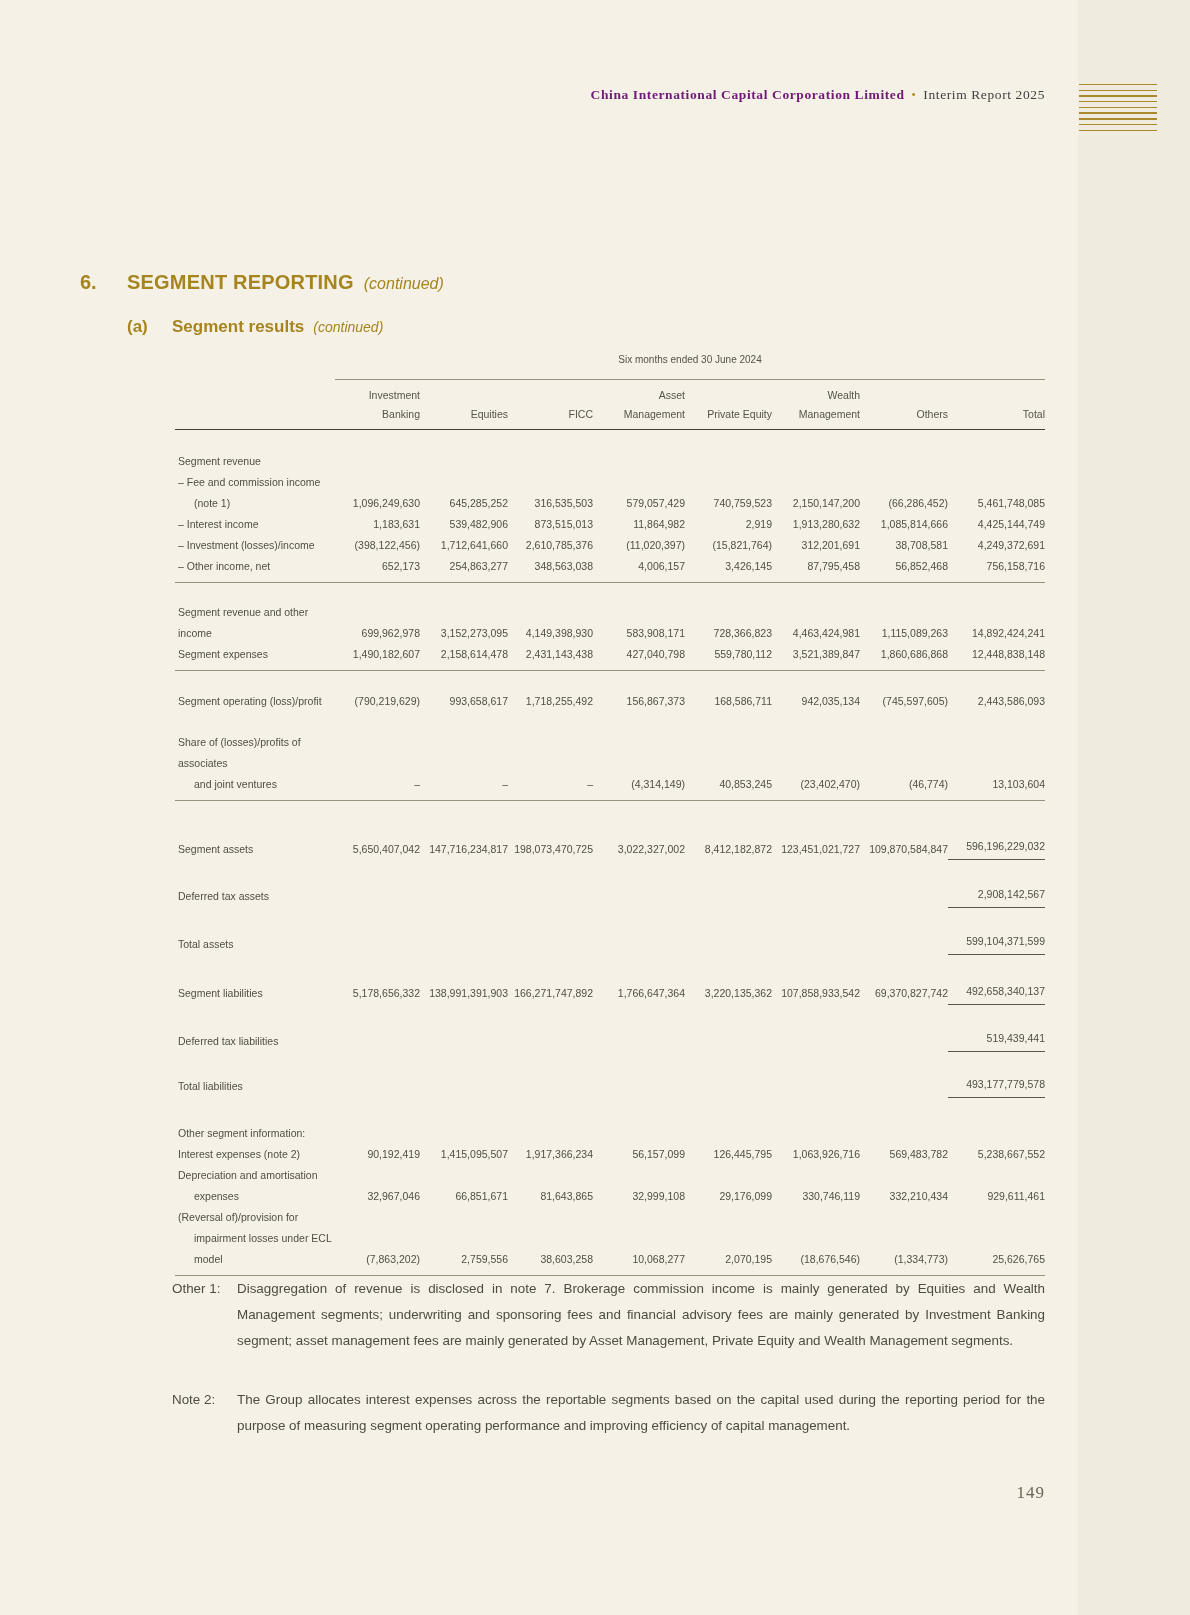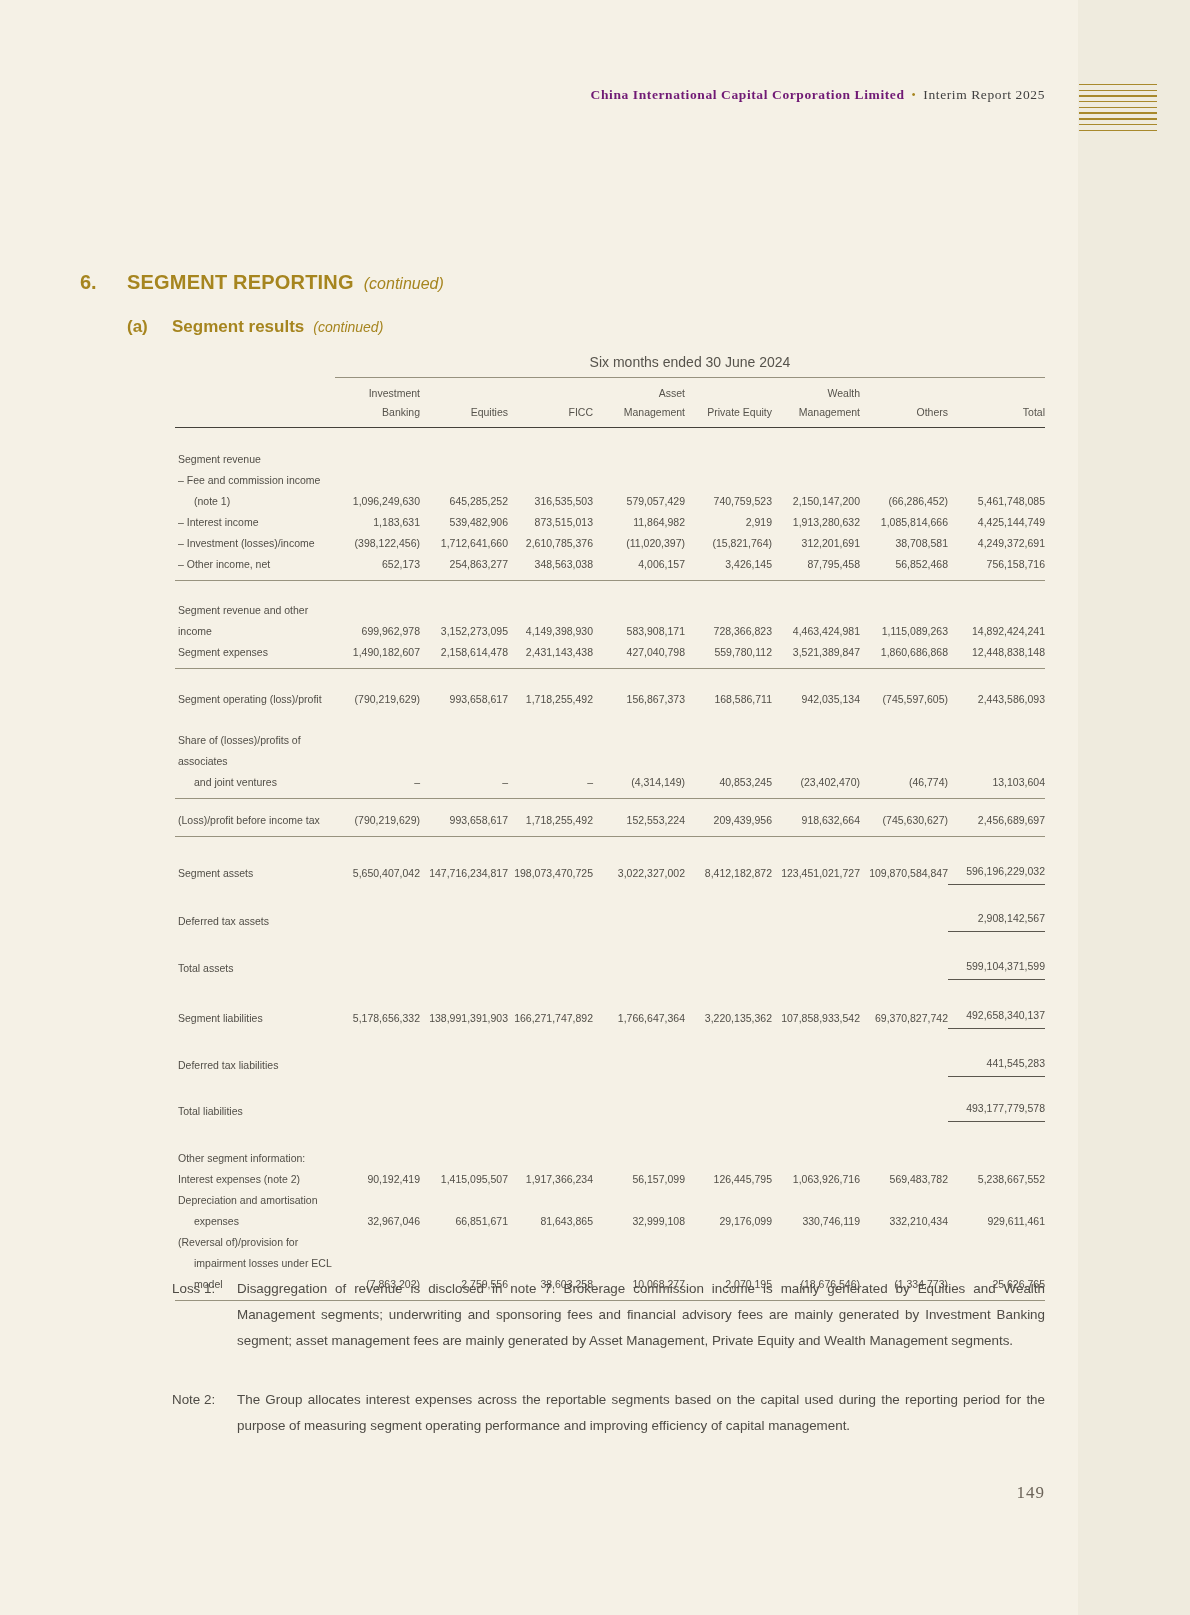--- a/index.html
+++ b/index.html
@@ -30,22 +30,22 @@
   .sec-title{font-size:20px; font-weight:700; letter-spacing:.2px;}
   .sec-cont{font-size:16px; font-style:italic; margin-left:10px;}
   .sub-row{position:absolute; left:127px; top:317px; display:flex; align-items:baseline; color:#a6851f;}
   .sub-num{width:45px; font-size:17px; font-weight:700;}
   .sub-title{font-size:17px; font-weight:700;}
   .sub-cont{font-size:14px; font-style:italic; margin-left:9px;}
 
   
   .table-wrap{position:absolute; left:175px; top:354px; width:870px;}
   .period-line{
-    margin-left:160px; text-align:center; font-size:14px; color:#56534c;
-    padding-bottom:7px; border-bottom:1px solid #97927f;
+    margin-left:160px; text-align:center; font-size:10px; color:#56534c;
+    padding-bottom:14px; border-bottom:1px solid #97927f;
   }
   table{border-collapse:collapse; table-layout:fixed; width:870px; margin-top:6px;}
   td{vertical-align:bottom; font-size:10.5px; line-height:21px; color:#514e47; padding:0; overflow:visible;}
   td.num{text-align:right; white-space:nowrap;}
   tr.cols td{line-height:19px; padding-bottom:5px; border-bottom:1.5px solid #44413a; color:#56534c;}
   td.lbl{padding-left:3px;}
   td .cont{padding-left:16px;}
   tr.sp td{line-height:0; font-size:0;}
   td.rf{border-bottom:1px solid #98937f; padding-bottom:5px;}
   td.ut{border-bottom:1px solid #5b574e; padding-bottom:2px;}
@@ -254,33 +254,20 @@
             <td class="num rf">–</td>
             <td class="num rf">(4,314,149)</td>
             <td class="num rf">40,853,245</td>
             <td class="num rf">(23,402,470)</td>
             <td class="num rf">(46,774)</td>
             <td class="num rf">13,103,604</td>
           </tr>
           <tr class="sp" style="height:12px">
             <td colspan="9"></td>
           </tr>
-          <tr>
-            <td class="lbl rf">
-              <div>(Loss)/profit before income tax</div>
-            </td>
-            <td class="num rf">(790,219,629)</td>
-            <td class="num rf">993,658,617</td>
-            <td class="num rf">1,718,255,492</td>
-            <td class="num rf">152,553,224</td>
-            <td class="num rf">209,439,956</td>
-            <td class="num rf">918,632,664</td>
-            <td class="num rf">(745,630,627)</td>
-            <td class="num rf">2,456,689,697</td>
-          </tr>
           <tr class="sp" style="height:24px">
             <td colspan="9"></td>
           </tr>
           <tr>
             <td class="lbl">
               <div>Segment assets</div>
             </td>
             <td class="num">5,650,407,042</td>
             <td class="num">147,716,234,817</td>
             <td class="num">198,073,470,725</td>
@@ -345,21 +332,21 @@
             <td class="lbl">
               <div>Deferred tax liabilities</div>
             </td>
             <td class="num"></td>
             <td class="num"></td>
             <td class="num"></td>
             <td class="num"></td>
             <td class="num"></td>
             <td class="num"></td>
             <td class="num"></td>
-            <td class="num ut">441,545,283</td>
+            <td class="num ut">519,439,441</td>
           </tr>
           <tr class="sp" style="height:22px">
             <td colspan="9"></td>
           </tr>
           <tr>
             <td class="lbl">
               <div>Total liabilities</div>
             </td>
             <td class="num"></td>
             <td class="num"></td>
@@ -420,21 +407,21 @@
             <td class="num rf">(18,676,546)</td>
             <td class="num rf">(1,334,773)</td>
             <td class="num rf">25,626,765</td>
           </tr>
         </tbody>
       </table>
   </div>
 
   <div class="notes">
     <div class="note">
-      <div class="note-label">Loss 1:</div>
+      <div class="note-label">Other 1:</div>
       <div class="note-text">Disaggregation of revenue is disclosed in note 7. Brokerage commission income is mainly generated by Equities and Wealth Management segments; underwriting and sponsoring fees and financial advisory fees are mainly generated by Investment Banking segment; asset management fees are mainly generated by Asset Management, Private Equity and Wealth Management segments.</div>
     </div>
     <div class="note">
       <div class="note-label">Note 2:</div>
       <div class="note-text">The Group allocates interest expenses across the reportable segments based on the capital used during the reporting period for the purpose of measuring segment operating performance and improving efficiency of capital management.</div>
     </div>
   </div>
 
   <div class="page-number">149</div>
 </div>

